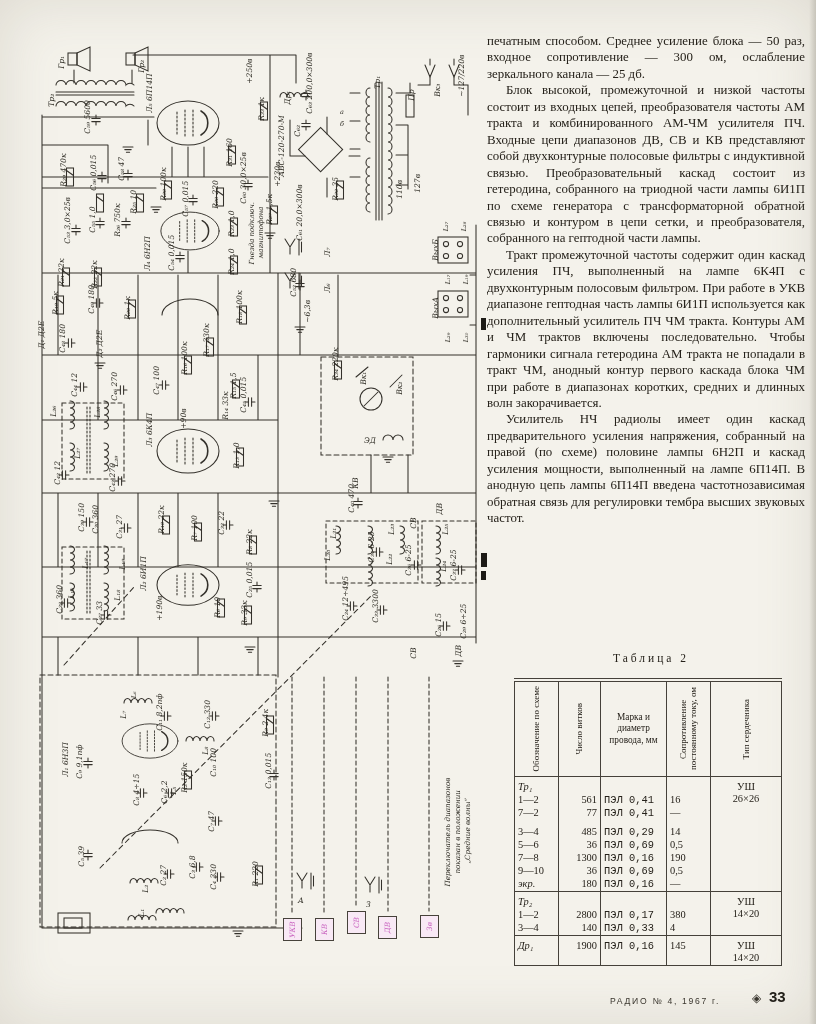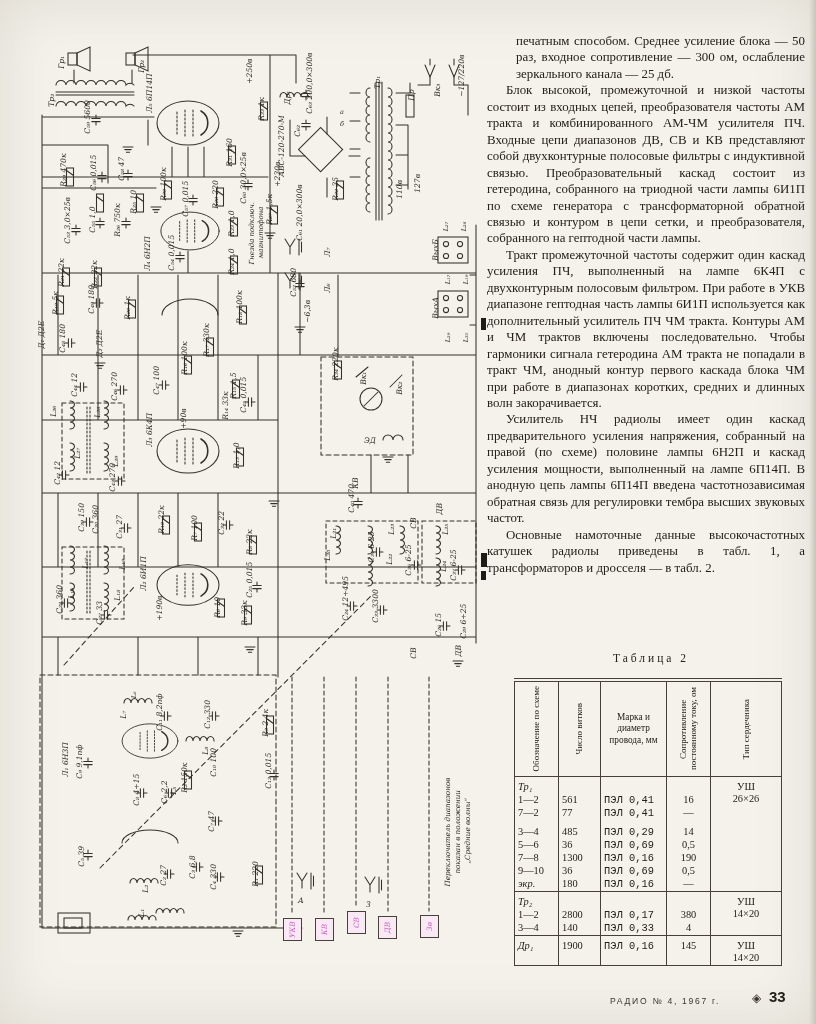--- a/index.html
+++ b/index.html
@@ -14,42 +14,42 @@
   .slabel{position:absolute;font-family:"DejaVu Serif",serif;font-style:italic;font-size:7.6px;
           white-space:nowrap;color:#2c2a22;transform-origin:0 50%;line-height:1;}
   .band{position:absolute;width:19px;height:23px;border:1.3px solid #46423a;background:#f8e9f5;
         display:flex;align-items:center;justify-content:center;box-sizing:border-box;}
   .band span{transform:rotate(-90deg);color:#c75fbe;font-size:7.3px;font-style:italic;
         font-family:"DejaVu Serif",serif;white-space:nowrap;}
   
   .article{position:absolute;left:487px;top:33px;width:318px;height:620px;overflow:hidden;
            font-size:12.9px;line-height:16.45px;text-align:justify;color:#25211a;}
   .article p{margin:0;text-indent:19px;}
-  .article p.first{text-indent:0;margin-left:29px;}
+  .article p.first{text-indent:0;}
   
   .tcaption{position:absolute;left:520px;top:652px;width:262px;text-align:center;
             font-size:11.5px;letter-spacing:3px;color:#25211a;}
   table.t2{position:absolute;left:514px;top:678px;width:267px;border-collapse:collapse;
            table-layout:fixed;color:#25211a;border:1.2px solid #45413a;border-top:4px double #45413a;}
   table.t2 th{border-left:1px solid #45413a;border-bottom:1px solid #45413a;height:92px;
            vertical-align:middle;padding:1px;font-weight:normal;}
   table.t2 td{border-left:1px solid #45413a;font-size:10.4px;padding:0 3px;height:13px;
            vertical-align:top;line-height:1.18;}
   table.t2 th:first-child,table.t2 td:first-child{border-left:none;}
   .vh{writing-mode:vertical-rl;transform:rotate(180deg);font-size:9px;line-height:1.12;
       margin:0 auto;max-height:88px;white-space:normal;}
   .hh{font-size:9.3px;line-height:1.2;text-align:center;}
   tr.rule td{border-top:1px solid #45413a;}
   tr.gstart td{padding-top:4px;}
   tr.gap td{height:6px;}
   td.c-des{padding-left:6px;}
   td.c-des.ital{font-style:italic;}
-  td.c-n{padding-right:8px;font-family:Liberation Serif, serif;}
+  td.c-n{text-align:right;padding-right:8px;font-family:Liberation Serif, serif;}
   td.c-w{padding-left:4px;font-family:Liberation Mono, monospace;}
-  td.c-r{text-align:center;}
+  td.c-r{text-align:left;}
   td.c-core{text-align:center;vertical-align:middle;font-size:10.4px;line-height:1.25;}
   
   .f-journal{position:absolute;left:610px;top:996px;font-family:"Liberation Sans",sans-serif;
              font-size:8.6px;letter-spacing:1.7px;color:#3a362e;}
   .f-diamond{position:absolute;left:752px;top:991px;font-size:12px;color:#3a362e;}
   .f-page{position:absolute;left:769px;top:988px;font-family:"Liberation Sans",sans-serif;
           font-weight:bold;font-size:15px;color:#23201a;}
   .watermark{position:absolute;left:646px;top:960px;font-family:"Liberation Sans",sans-serif;
              font-size:54px;color:#7f848b;opacity:.72;line-height:1;}
   .artifact{position:absolute;background:#1d1b16;}
@@ -475,21 +475,20 @@
           <span>Зв</span>
         </div>
       </div>
   </div>
 
   <div class="article">
     <p class="first">печатным способом. Среднее усиление блока — 50 раз, входное сопротивление — 300 ом, ослабление зеркального канала — 25 дб.</p>
     <p>Блок высокой, промежуточной и низкой частоты состоит из входных цепей, преобразователя частоты АМ тракта и комбинированного АМ-ЧМ усилителя ПЧ. Входные цепи диапазонов ДВ, СВ и КВ представляют собой двухконтурные полосовые фильтры с индуктивной связью. Преобразовательный каскад состоит из гетеродина, собранного на триодной части лампы 6И1П по схеме генератора с трансформаторной обратной связью и контуром в цепи сетки, и преобразователя, собранного на гептодной части лампы.</p>
     <p>Тракт промежуточной частоты содержит один каскад усиления ПЧ, выполненный на лампе 6К4П с двухконтурным полосовым фильтром. При работе в УКВ диапазоне гептодная часть лампы 6И1П используется как дополнительный усилитель ПЧ ЧМ тракта. Контуры АМ и ЧМ трактов включены последовательно. Чтобы гармоники сигнала гетеродина АМ тракта не попадали в тракт ЧМ, анодный контур первого каскада блока ЧМ при работе в диапазонах коротких, средних и длинных волн закорачивается.</p>
     <p>Усилитель НЧ радиолы имеет один каскад предварительного усиления напряжения, собранный на правой (по схеме) половине лампы 6Н2П и каскад усиления мощности, выполненный на лампе 6П14П. В анодную цепь лампы 6П14П введена частотнозависимая обратная связь для регулировки тембра высших звуковых частот.</p>
-    <p>Основные намоточные данные высокочастотных катушек радиолы приведены в табл. 1, а трансформаторов и дросселя — в табл. 2.</p>
   </div>
 
   <div class="tcaption">Таблица 2</div>
   <table class="t2">
     <colgroup>
         <col style="width:44px">
         <col style="width:42px">
         <col style="width:66px">
         <col style="width:44px">
         <col style="width:71px">

